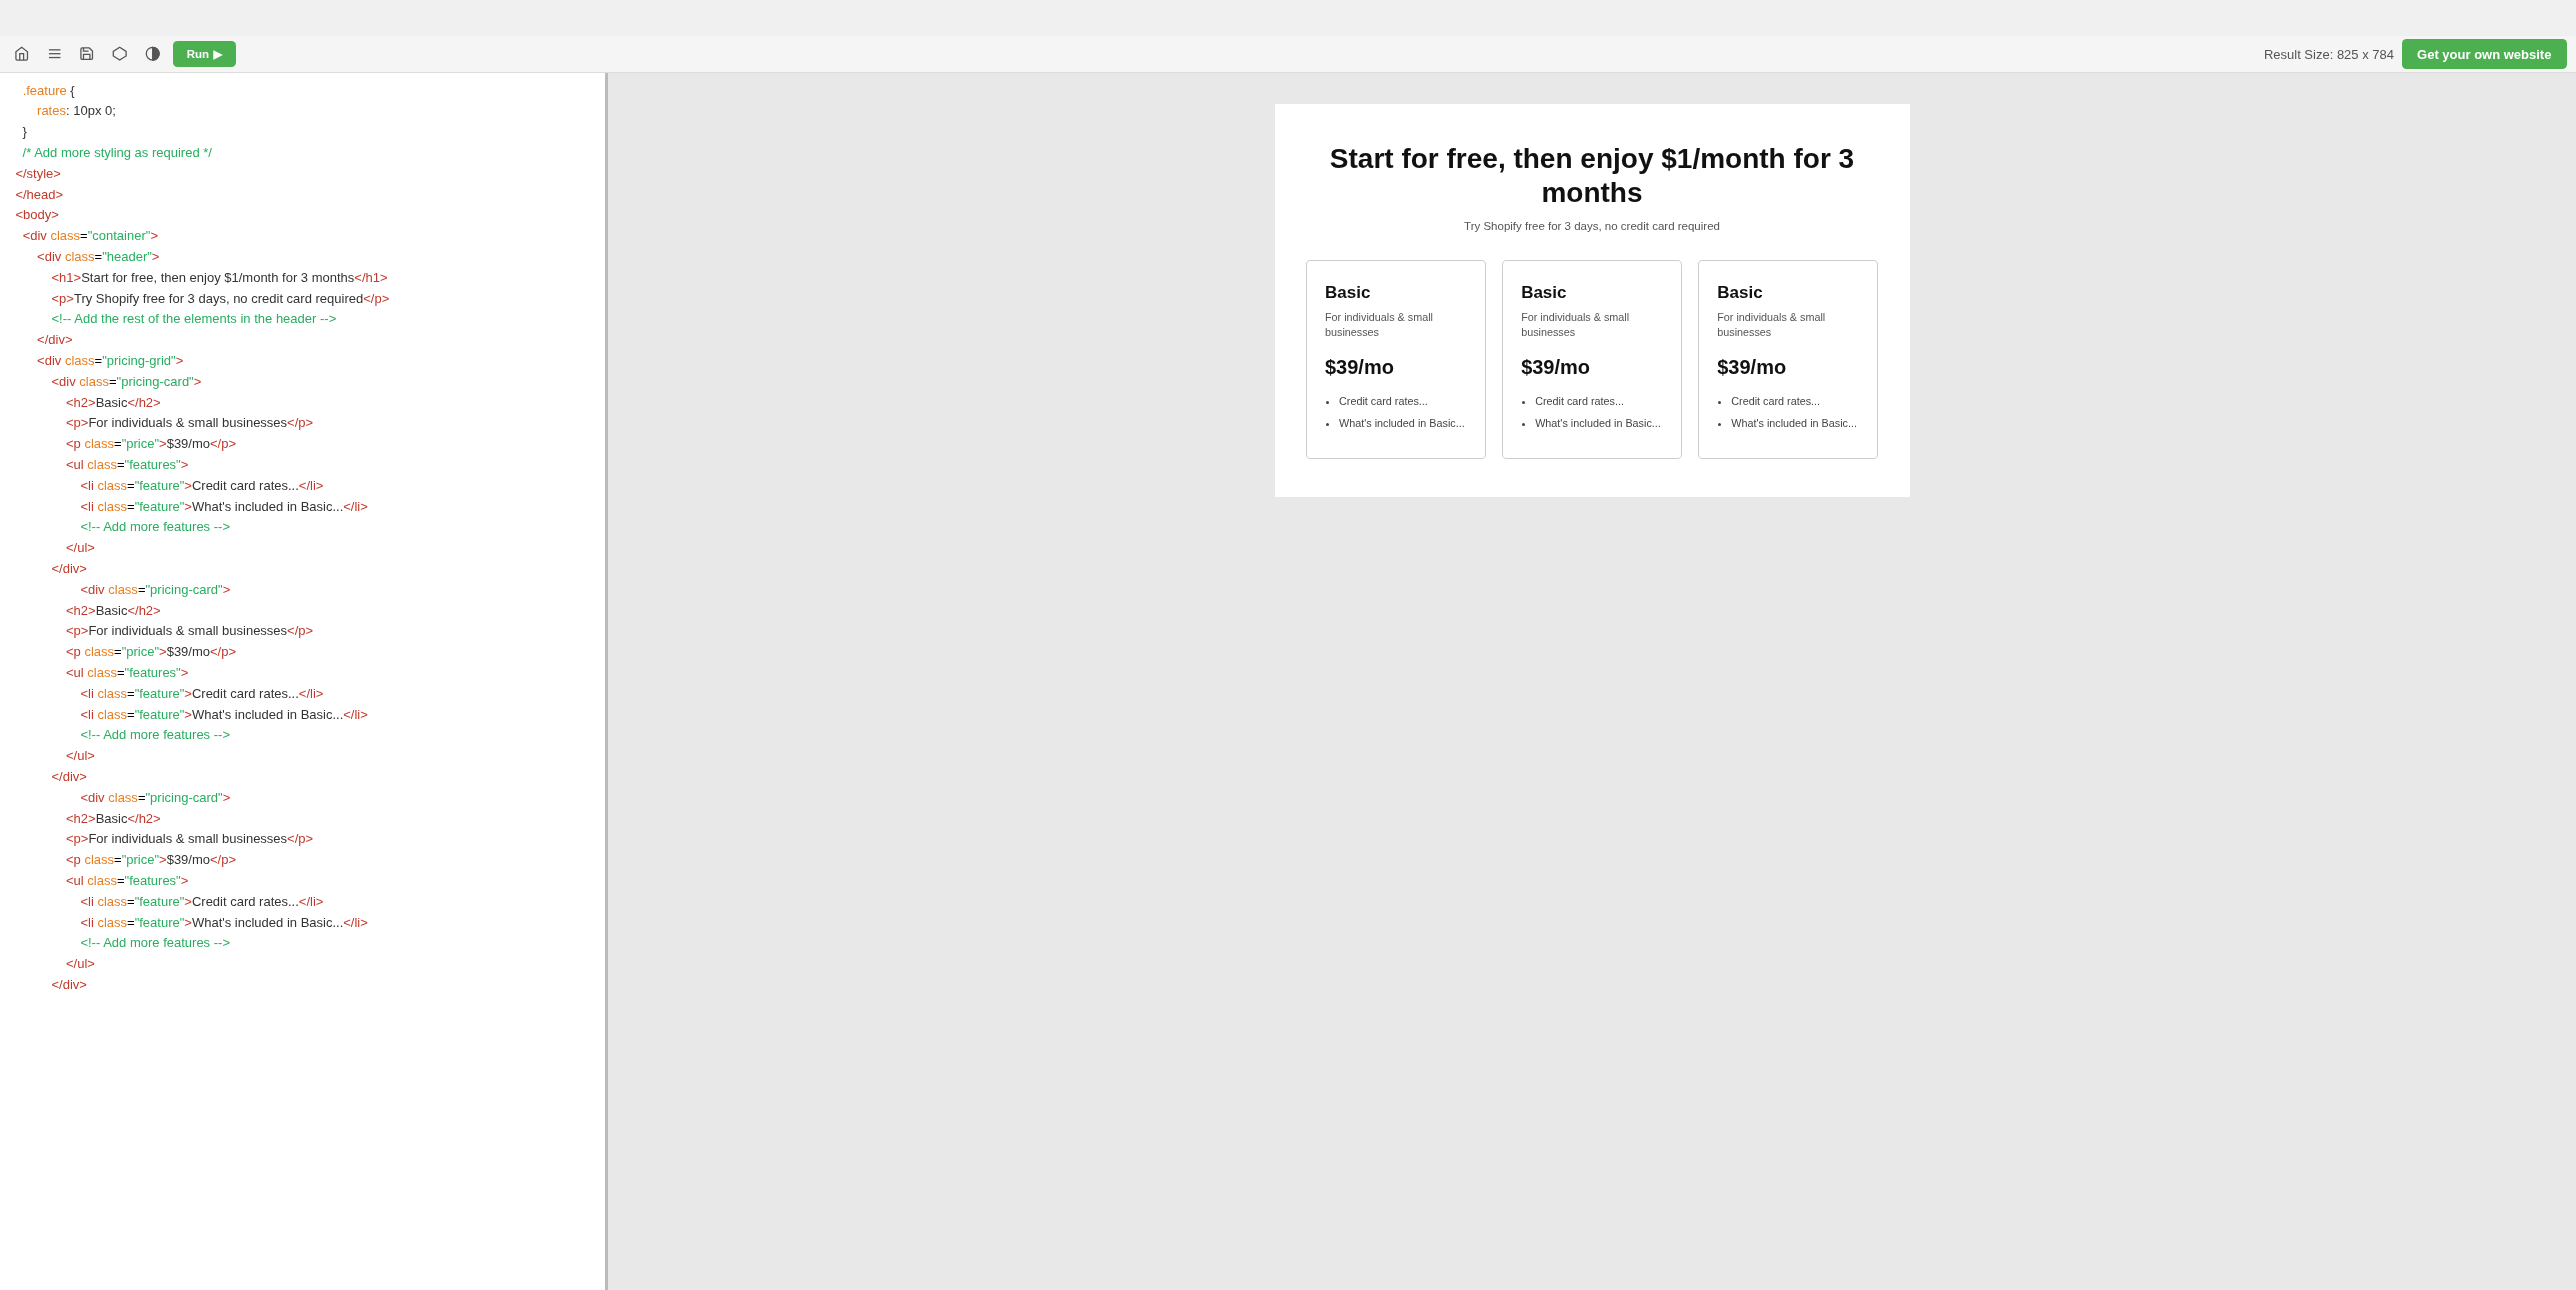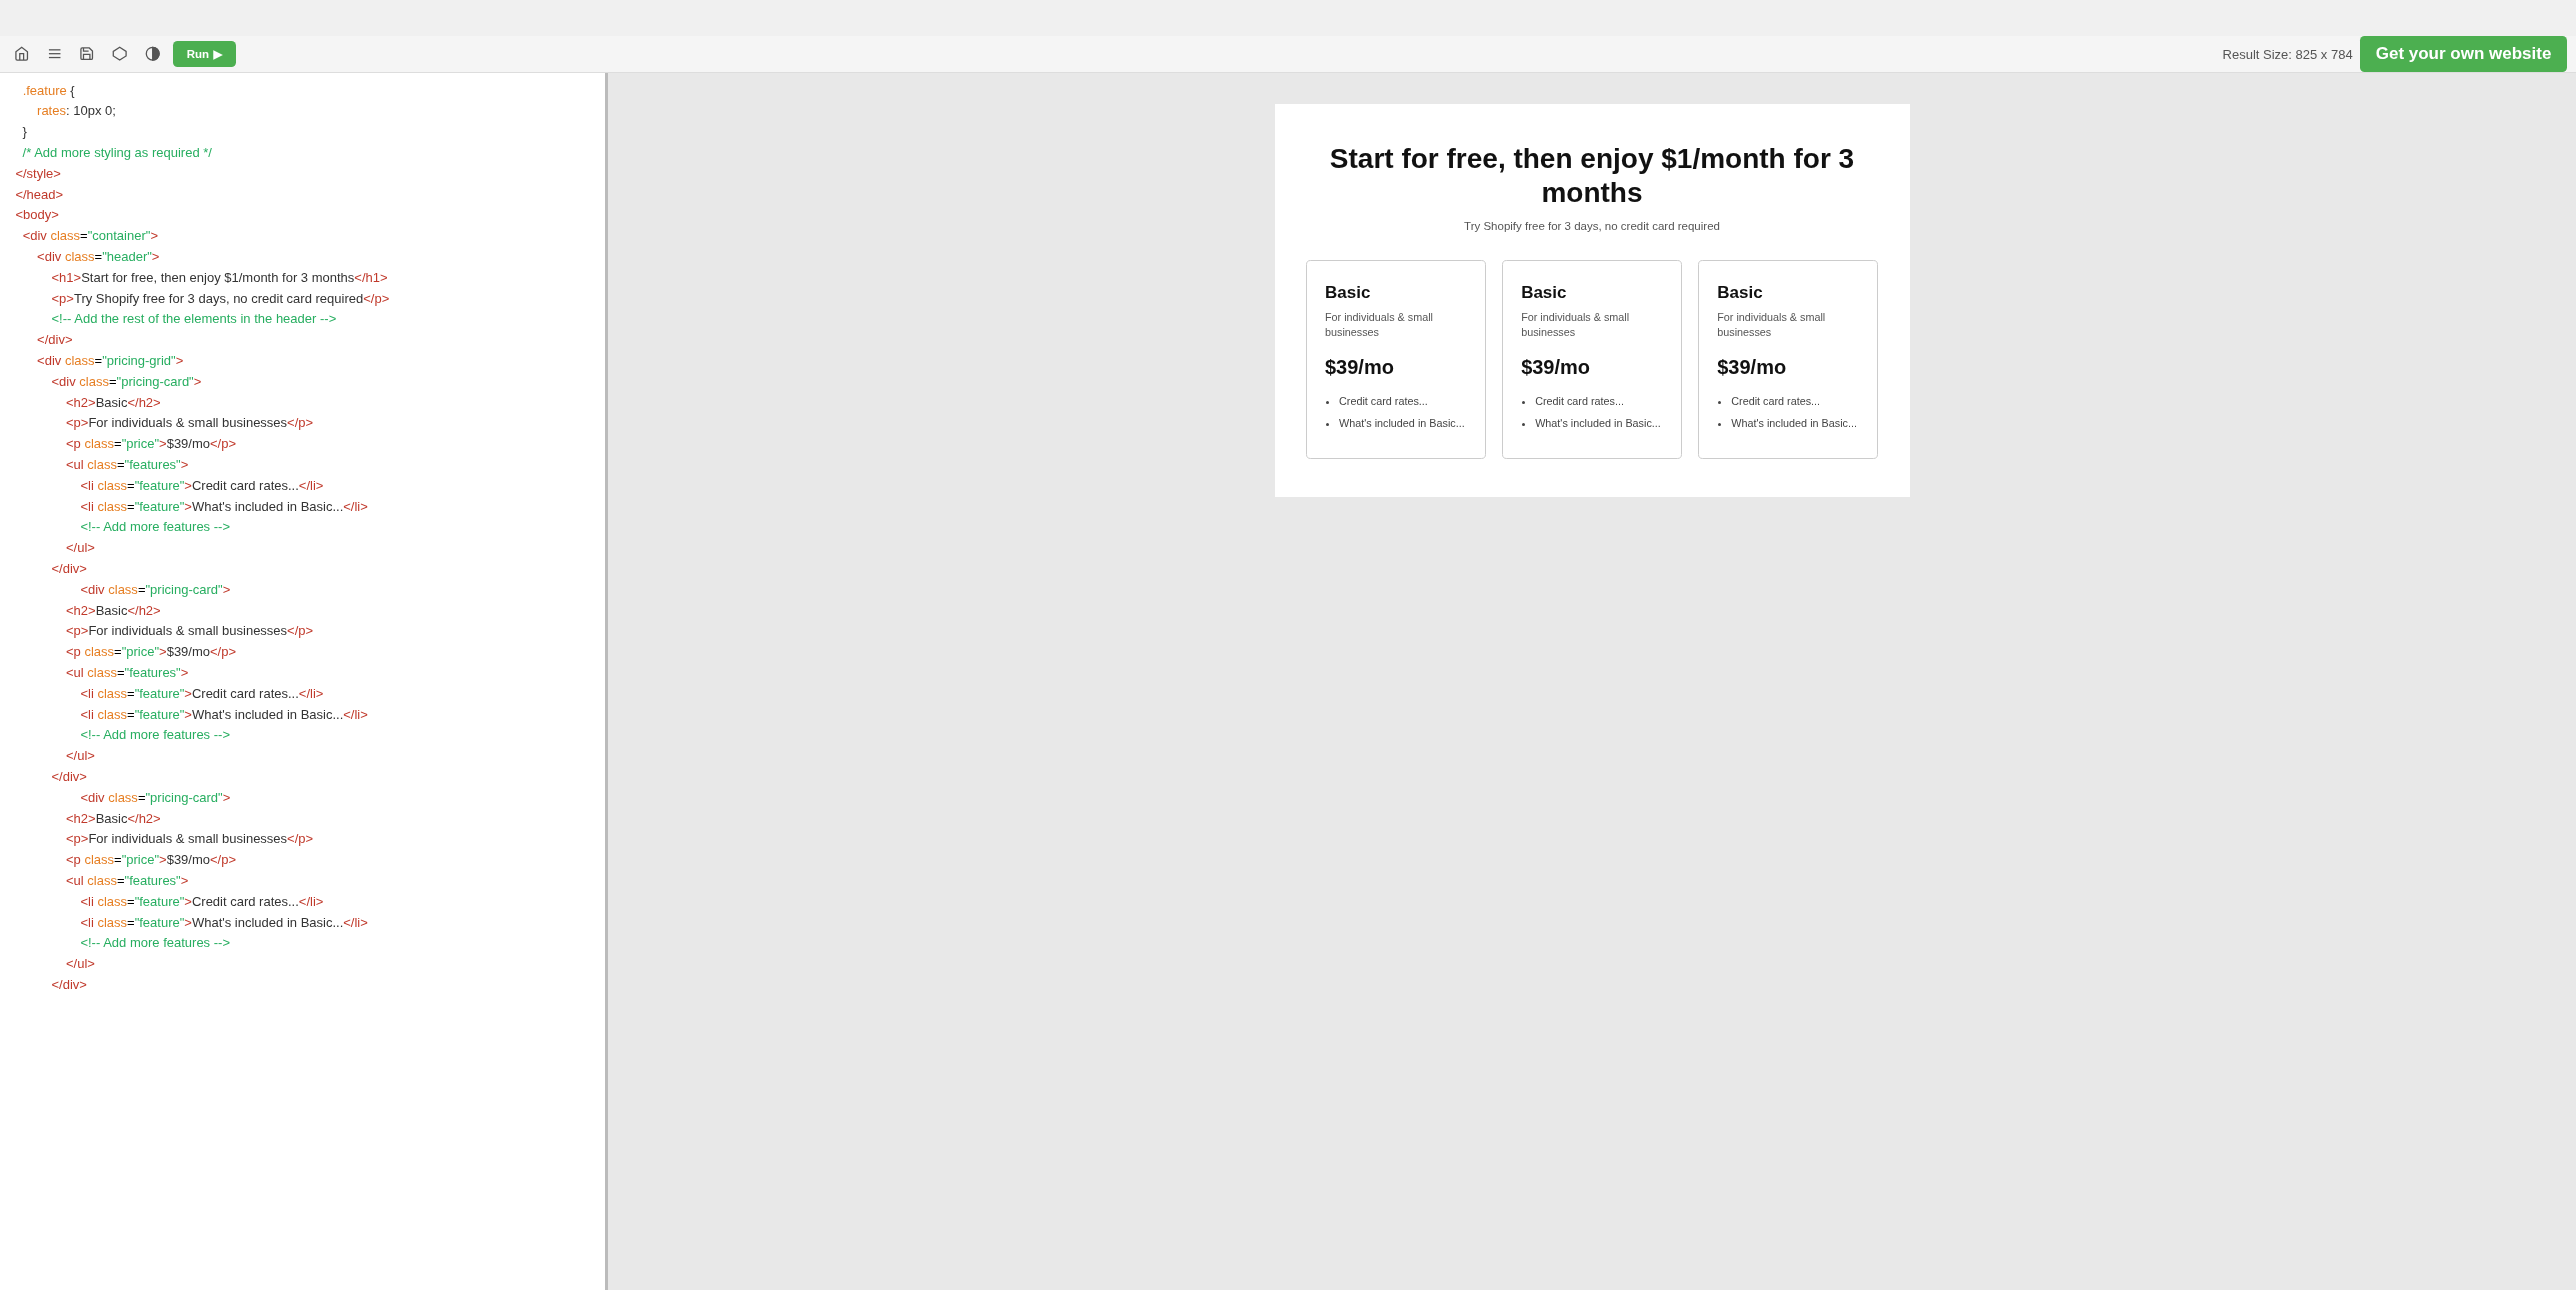--- a/index.html
+++ b/index.html
@@ -44,21 +44,21 @@
       margin-left: auto;
       font-size: 13px;
       color: #555;
     }
     .get-website-button {
       background: #4caf50;
       color: white;
       border: none;
       border-radius: 4.6px;
       padding: 7.7px 15.4px;
-      font-size: 17px;
+      font-size: 13px;
       font-weight: bold;
       cursor: pointer;
       white-space: nowrap;
     }
 
     
     .main-layout {
       display: flex;
       height: calc(100vh - 37px);
     }

